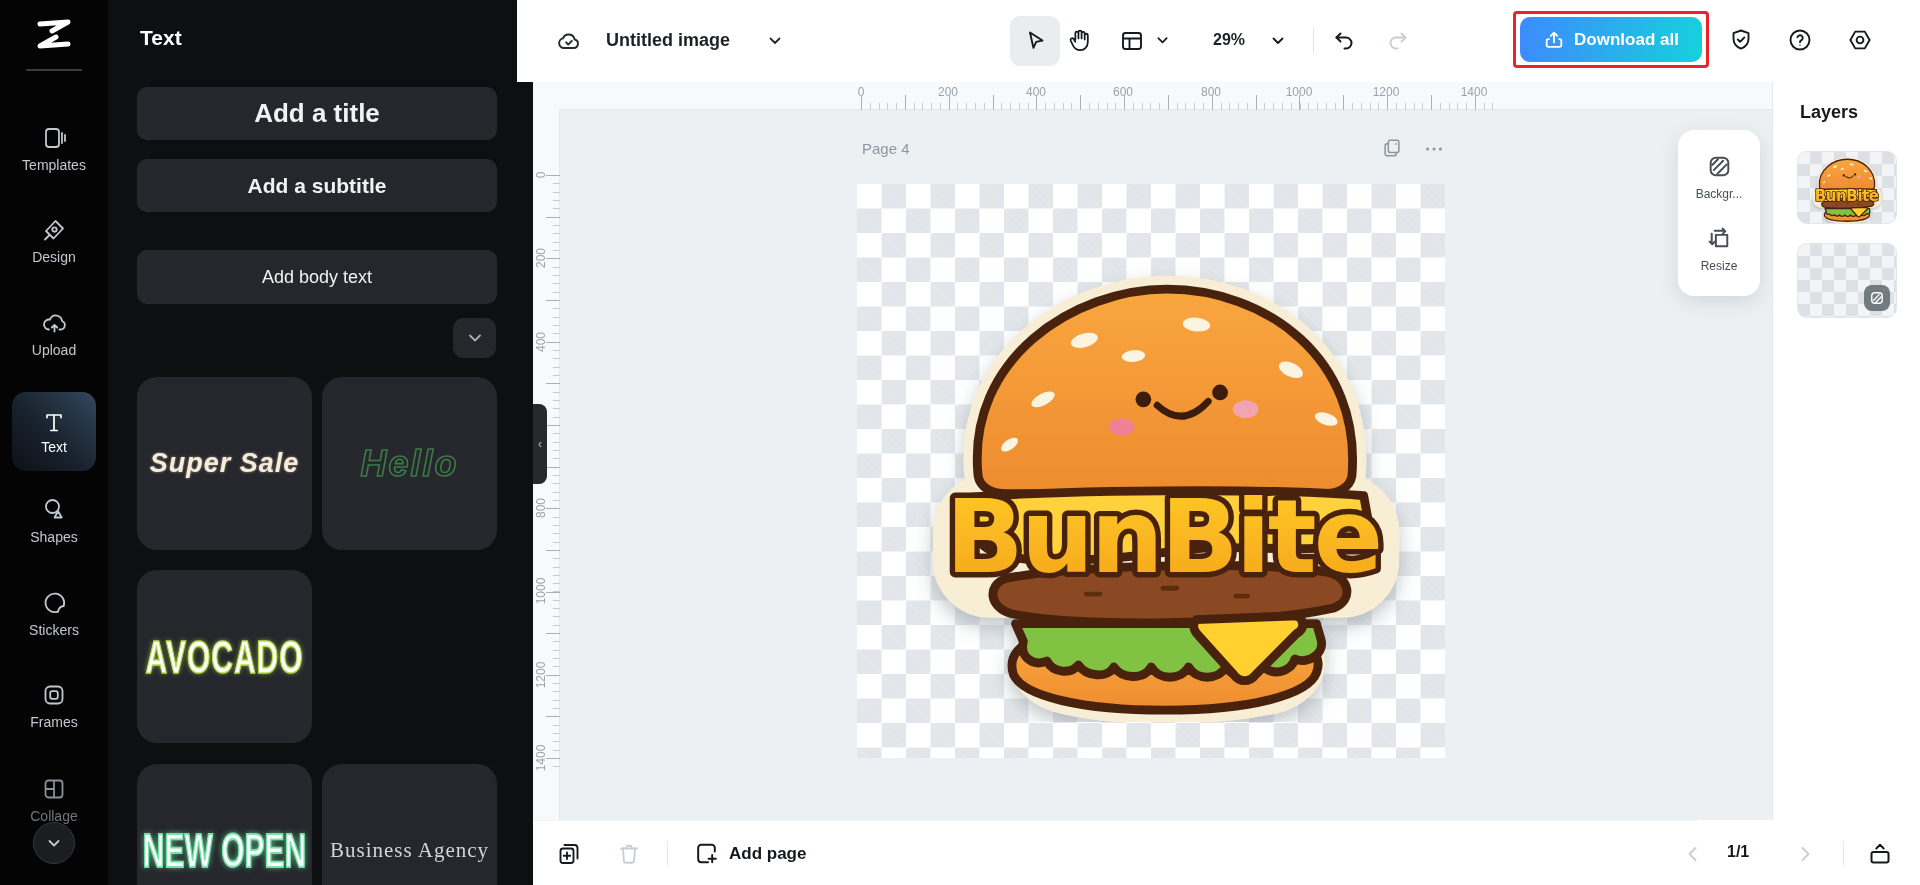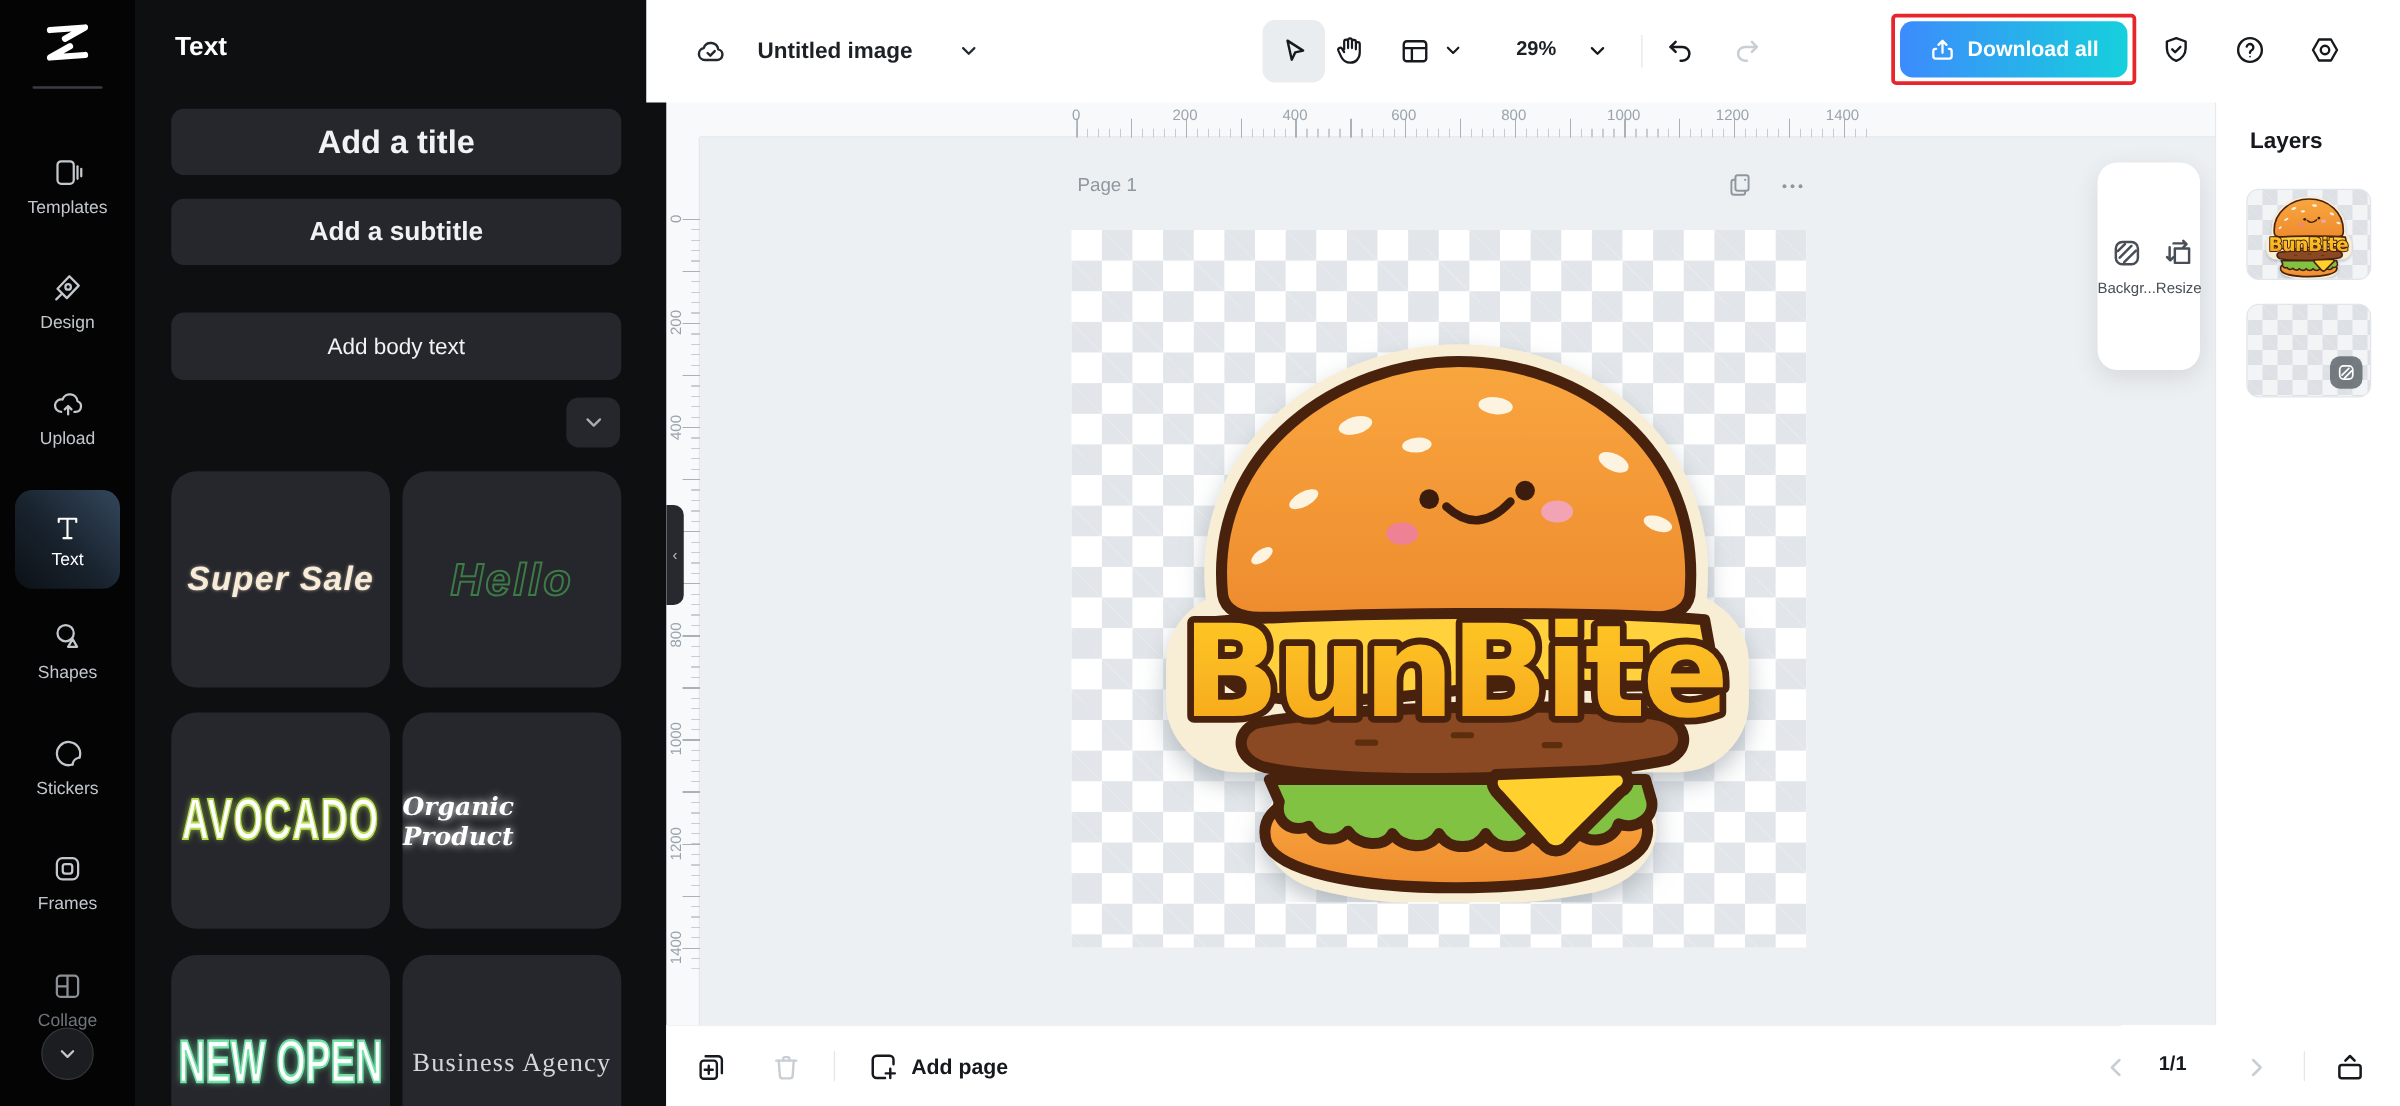--- a/index.html
+++ b/index.html
@@ -75,21 +75,21 @@
   #ruler-corner { position:absolute; left:0; top:0; width:27px; height:28px; background:#f7f9fa; z-index:2;}
   #page-label { position:absolute; left:329px; top:58px; font-size:15px; color:#8e979f; cursor:pointer;}
   #checker { position:absolute; left:324px; top:102px; width:588px; height:574px; background-color:#fff;
     background-image:
       linear-gradient(45deg,#e2e6ea 25%, rgba(0,0,0,0) 25%, rgba(0,0,0,0) 75%, #e2e6ea 75%),
       linear-gradient(45deg,#e2e6ea 25%, rgba(0,0,0,0) 25%, rgba(0,0,0,0) 75%, #e2e6ea 75%);
     background-size:49px 49px; background-position:0 0, 24.5px 24.5px; }
   #collapse-handle { position:absolute; left:0; top:322px; width:14px; height:80px; background:#26292d;
     border-radius:0 8px 8px 0; color:#b9bec4; font-size:12px; display:flex; align-items:center; justify-content:center; cursor:pointer; z-index:3;}
   #float-card { position:absolute; left:1145px; top:48px; width:82px; height:166px; background:#fff; border-radius:16px;
-    box-shadow:0 6px 20px rgba(30,40,50,.12); display:flex; flex-direction:row; align-items:center; justify-content:space-evenly; z-index:3;}
+    box-shadow:0 6px 20px rgba(30,40,50,.12); display:flex; flex-direction:column; align-items:center; justify-content:space-evenly; z-index:3;}
   .fc-item { display:flex; flex-direction:column; align-items:center; gap:7px; cursor:pointer; }
   .fc-label { font-size:12px; color:#474e55; }
 
   
   #layers { position:absolute; left:1773px; top:82px; width:147px; height:738px; background:#fff; z-index:2;}
   #layers-title { position:absolute; left:27px; top:20px; font-size:18px; font-weight:bold; color:#15181c;}
   .thumb { position:absolute; left:24px; width:100px; border-radius:10px; border:1px solid #e2e6ea; overflow:hidden; cursor:pointer;
     background-color:#f2f4f6;
     background-image:
       linear-gradient(45deg,#dde1e5 25%, rgba(0,0,0,0) 25%, rgba(0,0,0,0) 75%, #dde1e5 75%),
@@ -266,23 +266,20 @@
 
     <div class="scard" style="left:29px; top:377px">
       <span class="st-super">Super Sale</span>
     </div>
     <div class="scard" style="left:214px; top:377px">
       <span class="st-hello">Hello</span>
     </div>
     <div class="scard" style="left:29px; top:570px">
       <span class="st-avocado">AVOCADO</span>
     </div>
-    <div class="scard" style="left:214px; top:570px">
-      <span class="st-organic">Organic Product</span>
-    </div>
     <div class="scard" style="left:29px; top:764px">
       <span class="st-newopen">NEW OPEN</span>
     </div>
     <div class="scard" style="left:214px; top:764px">
       <span class="st-agency">Business Agency</span>
     </div>
   </div>
 
   <div id="toolbar">
     <div class="tb" style="left:38px; top:27px">
@@ -393,21 +390,21 @@
       <span class="rnum" style="left:-14px; top:336px; transform:rotate(-90deg)">600</span>
       <span class="rnum" style="left:-14px; top:419px; transform:rotate(-90deg)">800</span>
       <span class="rnum" style="left:-14px; top:502px; transform:rotate(-90deg)">1000</span>
       <span class="rnum" style="left:-14px; top:586px; transform:rotate(-90deg)">1200</span>
       <span class="rnum" style="left:-14px; top:669px; transform:rotate(-90deg)">1400</span>
     </div>
     <div id="ruler-corner"></div>
 
     <div id="collapse-handle">‹</div>
 
-    <div id="page-label">Page 1</div>
+    <div id="page-label">Page 4</div>
     <div class="tb" style="left:848px; top:55px">
       <svg width="22" height="22" viewBox="0 0 24 24" fill="none" stroke="#8e979f" stroke-width="1.7" stroke-linecap="round" stroke-linejoin="round">
         <rect x="8" y="3.5" width="11.5" height="13.5" rx="2"></rect>
         <path d="M8 7.5 H6.5 A2 2 0 0 0 4.5 9.5 v8.5 a2.5 2.5 0 0 0 2.5 2.5 h7.5 a2 2 0 0 0 2 -2 V17"></path>
         <circle cx="16.5" cy="7.5" r="1" fill="#8e979f" stroke="none"></circle>
       </svg>
     </div>
     <div class="tb" style="left:890px; top:58px">
       <svg width="22" height="18" viewBox="0 0 24 18" fill="#8e979f">
         <circle cx="5" cy="9" r="1.7"></circle>

